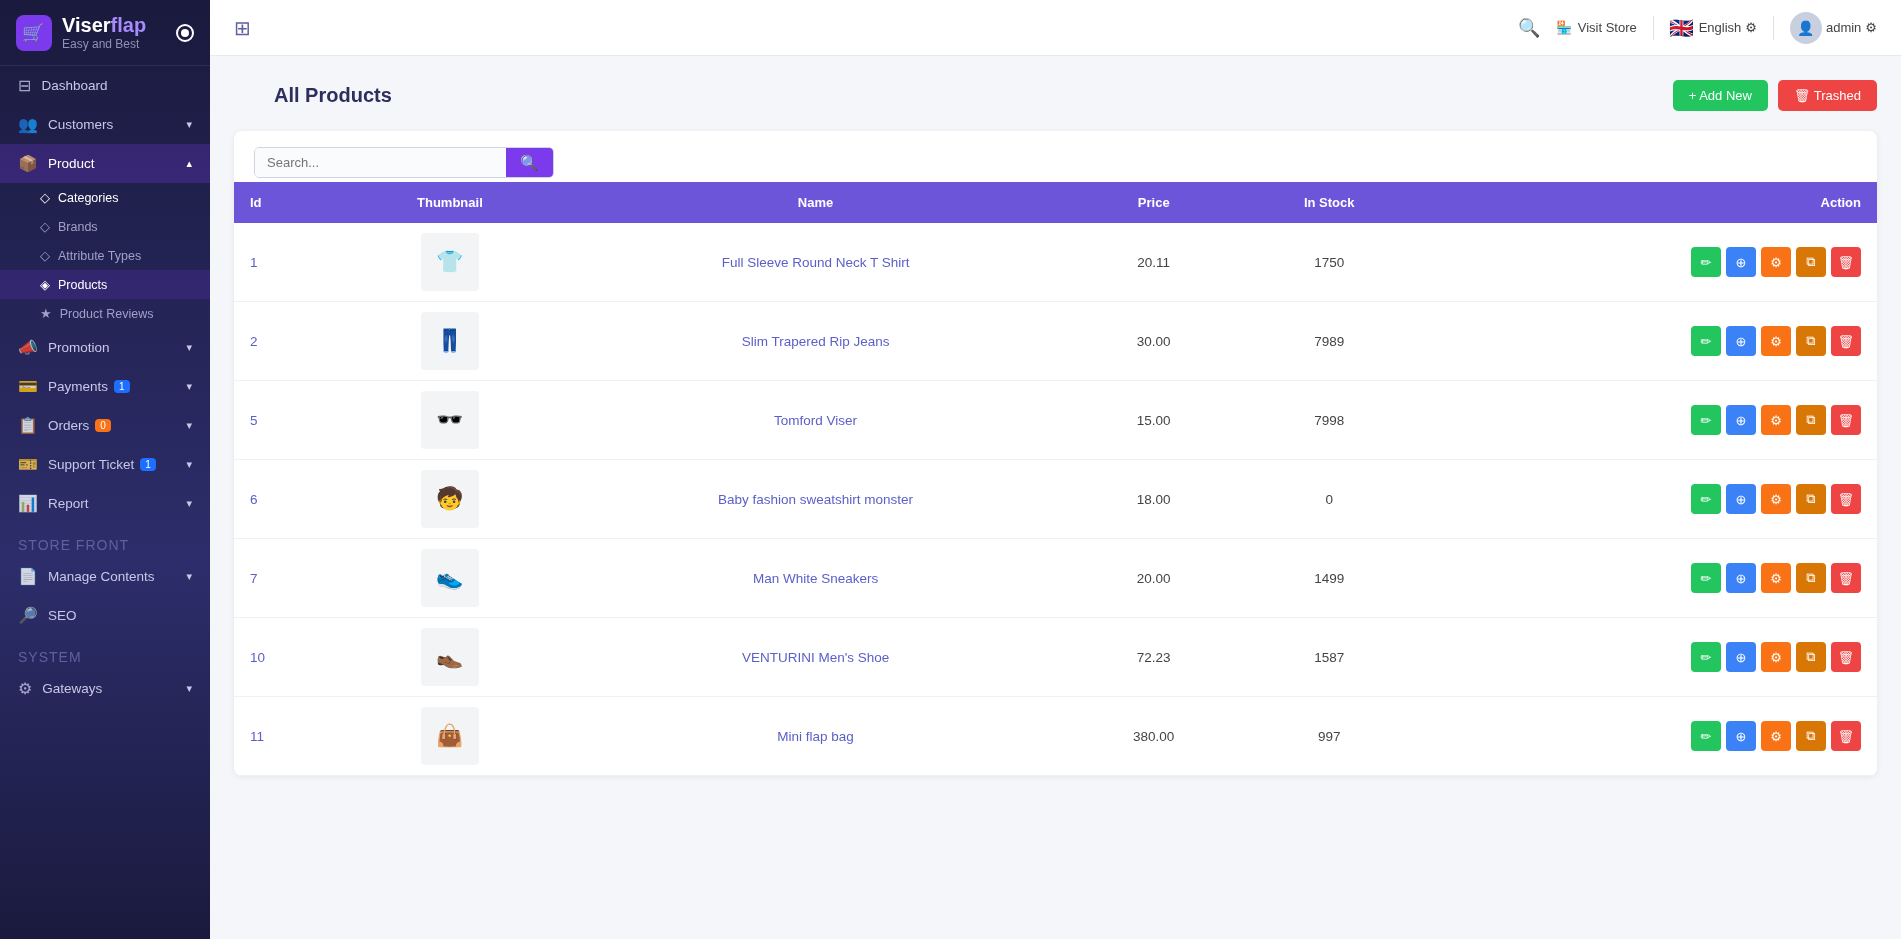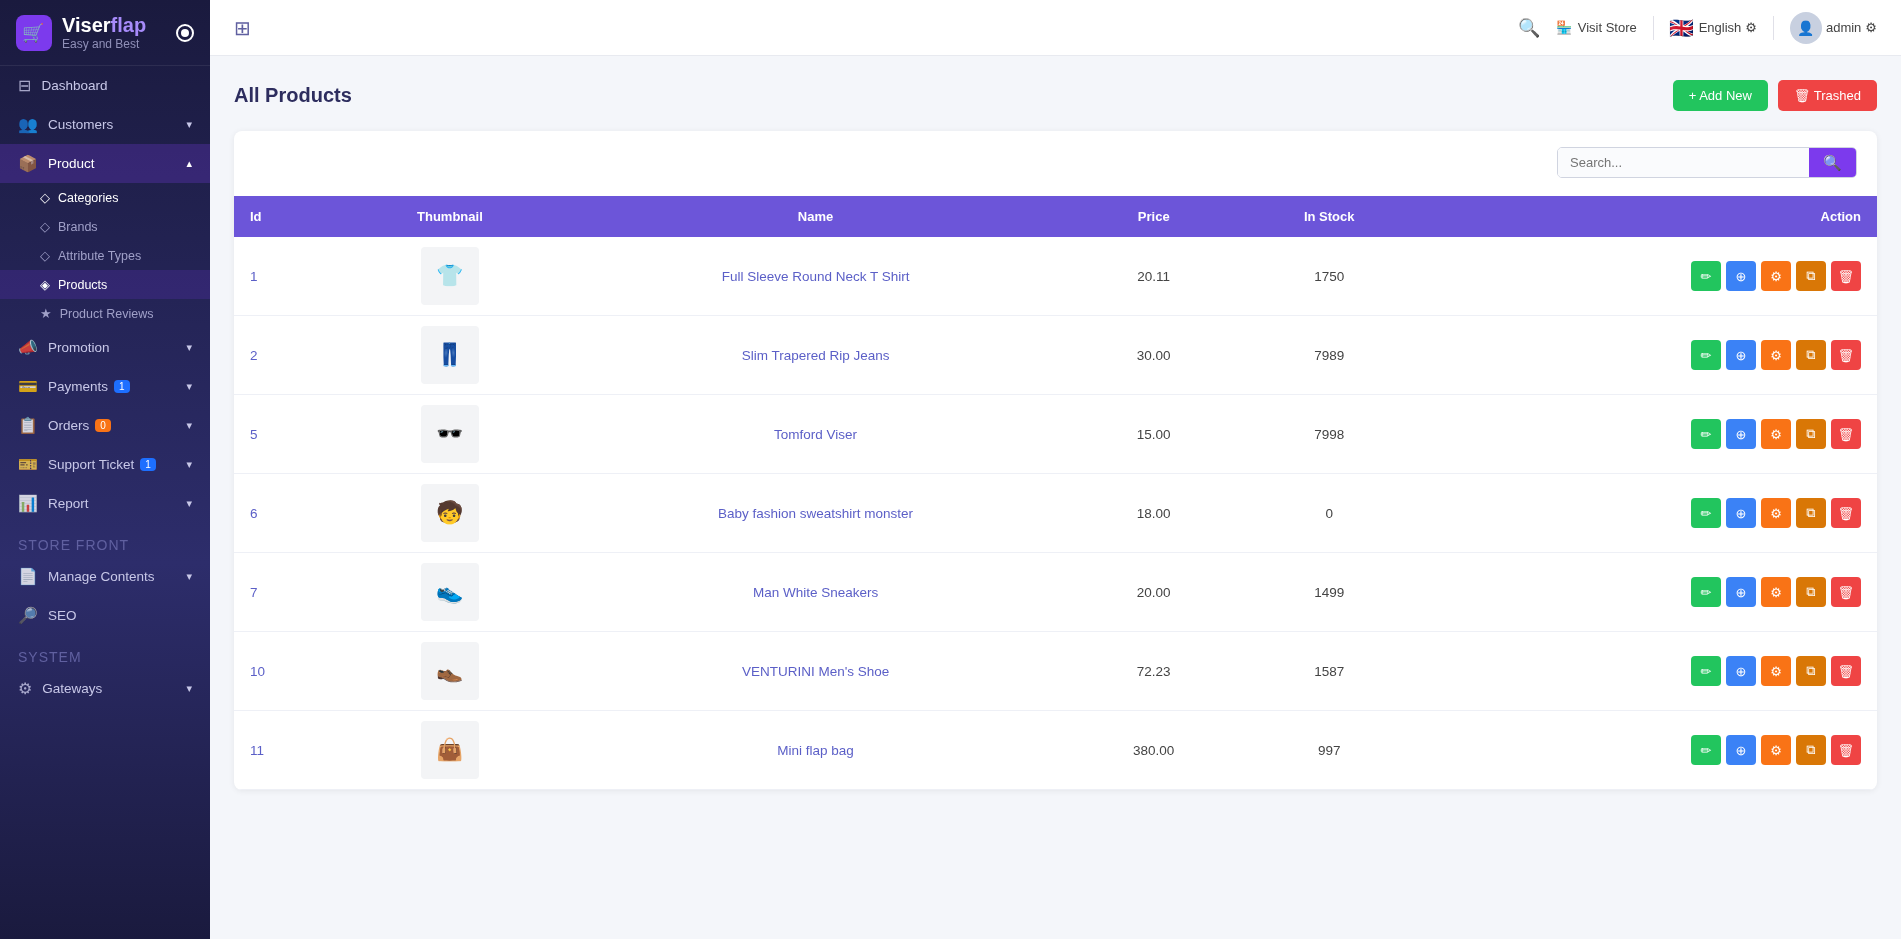--- a/index.html
+++ b/index.html
@@ -120,20 +120,21 @@
     
     .content {
       flex: 1;
       overflow-y: auto;
       padding: 24px;
     }
     .page-header {
       display: flex;
       align-items: center;
       margin-bottom: 20px;
+      margin-left: 40px;
     }
     .page-title { font-size: 20px; font-weight: 600; color: #2d2d5e; }
     .header-actions { margin-left: auto; display: flex; gap: 10px; }
     .btn-add-new {
       background: #22c55e;
       color: #fff;
       border: none;
       padding: 8px 16px;
       border-radius: 5px;
       font-size: 13px;
@@ -153,22 +154,21 @@
 
     
     .table-card {
       background: #fff;
       border-radius: 8px;
       box-shadow: 0 1px 6px rgba(0,0,0,0.07);
       overflow: hidden;
     }
     .table-search-bar {
       display: flex;
-      justify-content: flex-end;
-      padding: 16px 20px 18px;
+      padding: 16px 20px 4px;
     }
     .search-wrapper {
       display: flex;
       border: 1px solid #d0d4e0;
       border-radius: 5px;
       overflow: hidden;
       width: 300px;
     }
     .search-input {
       flex: 1;

